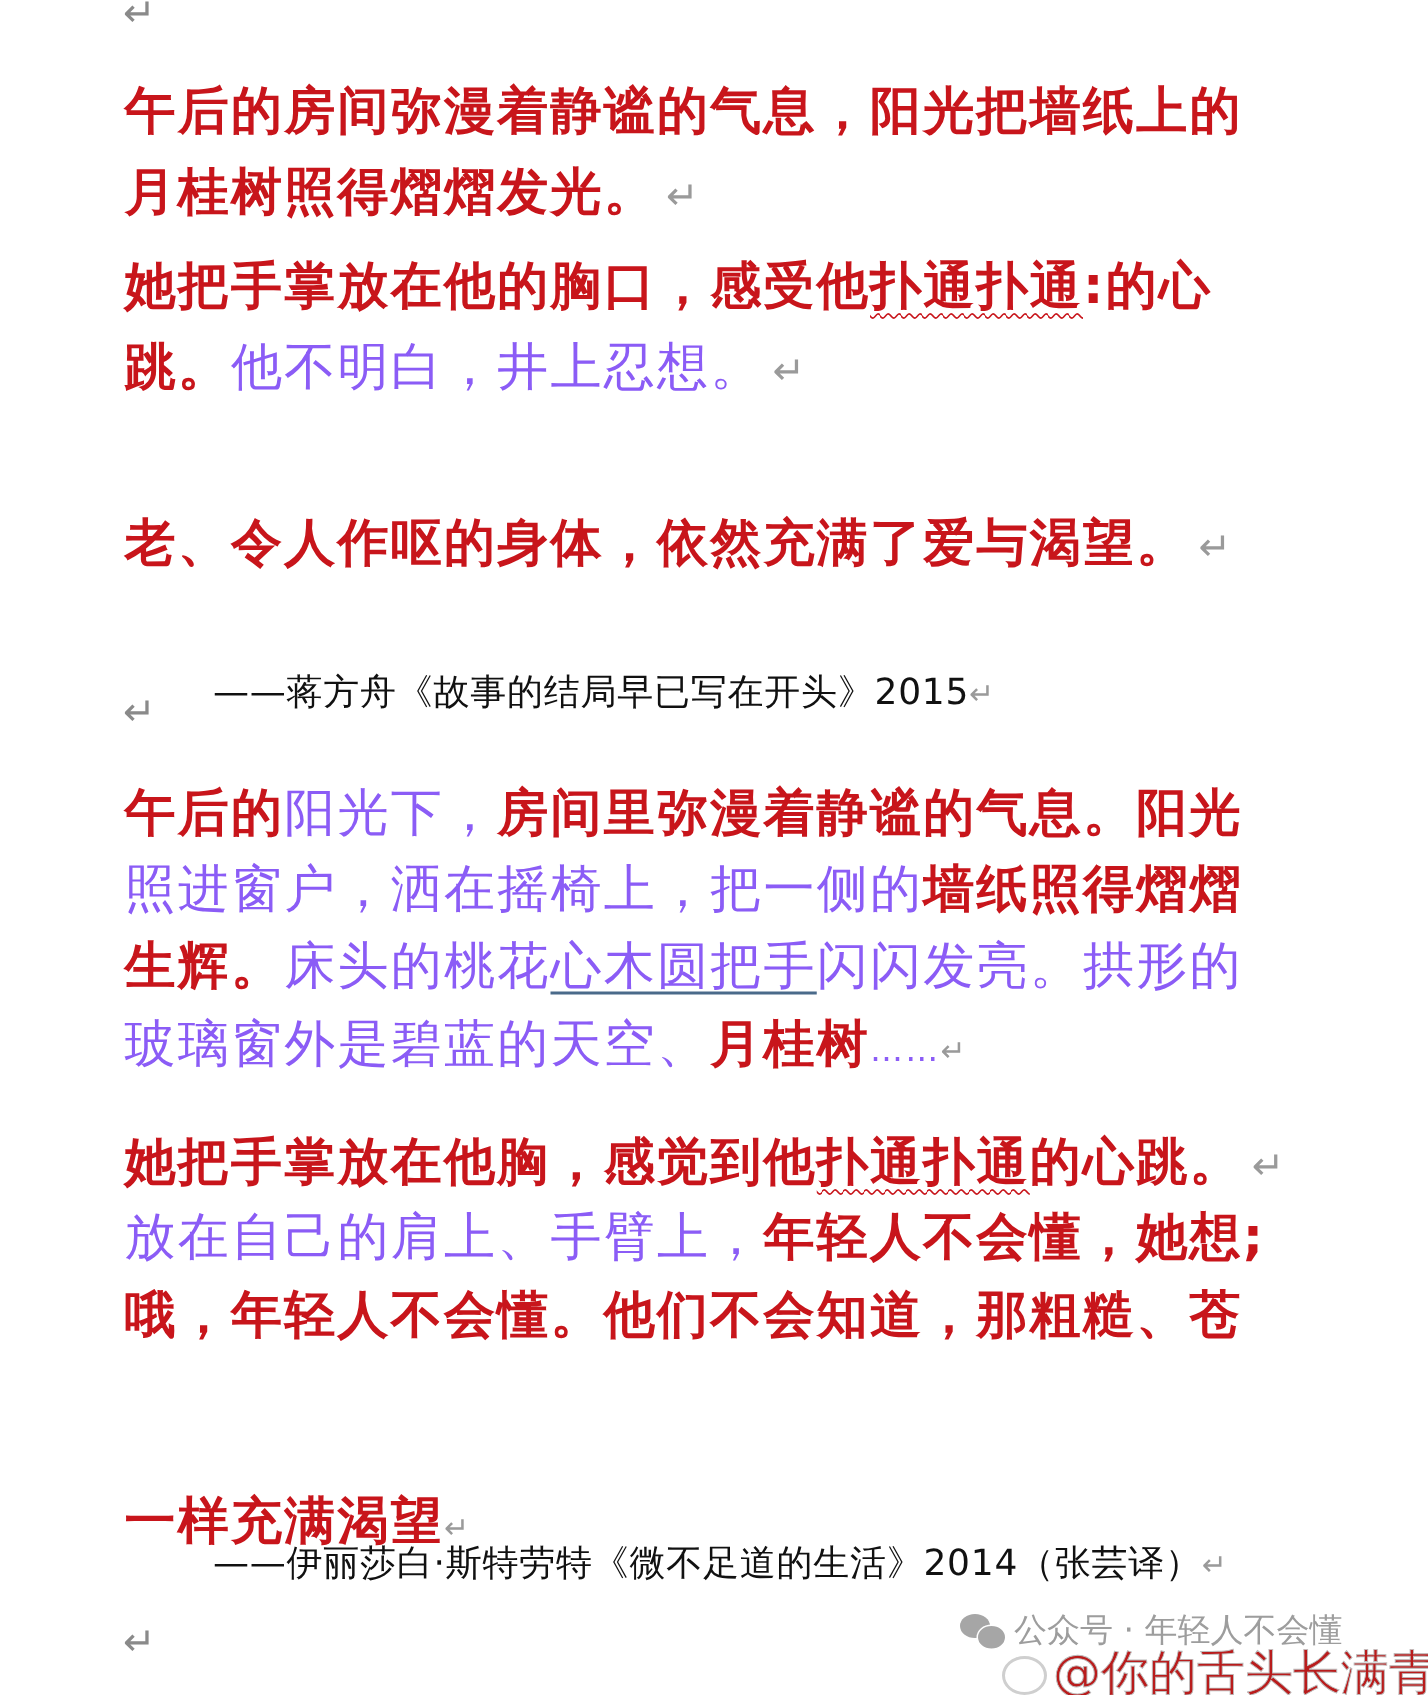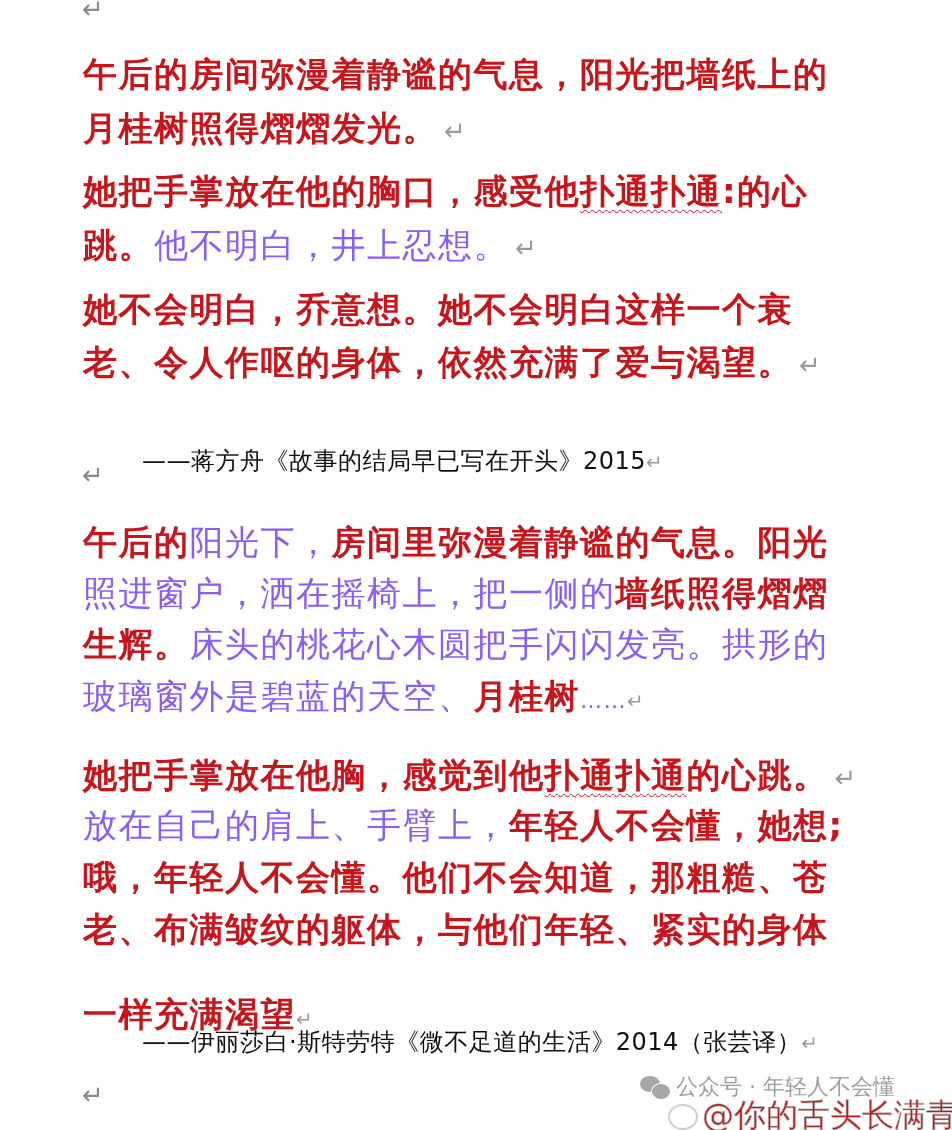--- a/index.html
+++ b/index.html
@@ -9,21 +9,21 @@
   .line { position:absolute; left:83px; white-space:nowrap; font-size:34px; line-height:40px;
           font-weight:bold; letter-spacing:1.5px; }
   .red { color:#c8151b; }
   .blk { color:#8b5cf6; font-weight:normal; }
   .mark { color:#9a9a9a; font-weight:normal; font-size:26px; margin-left:6px; }
   .mark-sm { color:#9a9a9a; font-weight:normal; font-size:20px; }
   .pmark { position:absolute; left:82px; color:#8a8a8a; font-size:26px; line-height:30px; }
   .citation { position:absolute; left:142px; white-space:nowrap; font-size:24px; line-height:30px;
               color:#111; letter-spacing:0.5px; }
   .wavy { text-decoration:underline wavy #c8151b; text-decoration-thickness:1px; text-underline-offset:6px; }
-  .uline { text-decoration-color:#4a6a8a; text-underline-offset:6px; text-decoration-thickness:2px;text-align:right; }
+  .uline { text-decoration:underline; text-decoration-color:#4a6a8a; text-underline-offset:6px; text-decoration-thickness:2px;text-align:right; }
   .watermark { position:absolute; left:640px; top:1072px; color:#9d9d9d; font-size:22px; white-space:nowrap; }
   .watermark2 { position:absolute; left:668px; top:1094px; color:#b91c1c; font-size:32px; white-space:nowrap;
                 -webkit-text-stroke:0.6px #bdbdbd; }
   .wechat { display:inline-block; width:30px; height:24px; position:relative; vertical-align:middle; margin-right:6px; }
   .wechat .b1 { position:absolute; left:0; top:0; width:20px; height:16px; background:#a6a6a6; border-radius:50%; }
   .wechat .b2 { position:absolute; left:11px; top:7px; width:18px; height:15px; background:#a6a6a6; border-radius:50%; border:1px solid #fff; }
   .weibo { display:inline-block; width:26px; height:22px; border:2px solid #cfcfcf; border-radius:50%; vertical-align:middle; margin-right:4px; }
 </style>
 </head>
 <body>
@@ -39,23 +39,20 @@
     <span>月桂树照得熠熠发光。</span><span class="mark">↵</span>
   </div>
 
   <div class="line red" style="top:171px;">
     <span>她把手掌放在他的胸口，感受他</span><span class="wavy">扑通扑通</span><span>:的心</span>
   </div>
   <div class="line" style="top:225px;">
     <span class="red">跳。</span><span class="blk">他不明白，井上忍想。</span><span class="mark">↵</span>
   </div>
 
-  <div class="line red" style="top:289px;">
-    <span>她不会明白，乔意想。她不会明白这样一个衰</span>
-  </div>
   <div class="line red" style="top:342px;">
     <span>老、令人作呕的身体，依然充满了爱与渴望。</span><span class="mark">↵</span>
   </div>
 
   <div class="citation" style="top:410px;margin-top:36px;">
     <span>——蒋方舟《故事的结局早已写在开头》2015</span><span class="mark-sm">↵</span>
   </div>
 
   <span class="pmark" style="top:460px;">↵</span>
 
@@ -75,23 +72,20 @@
   <div class="line red" style="top:741px;margin-top:14px;">
     <span>她把手掌放在他胸，感觉到他</span><span class="wavy">扑通扑通</span><span>的心跳。</span><span class="mark">↵</span>
   </div>
 
   <div class="line" style="top:805px;">
     <span class="blk">放在自己的肩上、手臂上，</span><span class="red">年轻人不会懂，她想;</span>
   </div>
   <div class="line red" style="top:857px;">
     <span>哦，年轻人不会懂。他们不会知道，那粗糙、苍</span>
   </div>
-  <div class="line red" style="top:909px;">
-    <span>老、布满皱纹的躯体，与他们年轻、紧实的身体</span>
-  </div>
   <div class="line red" style="top:994px;">
     <span>一样充满渴望</span><span class="mark-sm">↵</span>
   </div>
 
   <div class="citation" style="top:1027px;">
     <span>——伊丽莎白·斯特劳特《微不足道的生活》2014（张芸译）</span><span class="mark-sm">↵</span>
   </div>
 
   <span class="pmark" style="top:1080px;">↵</span>
 

